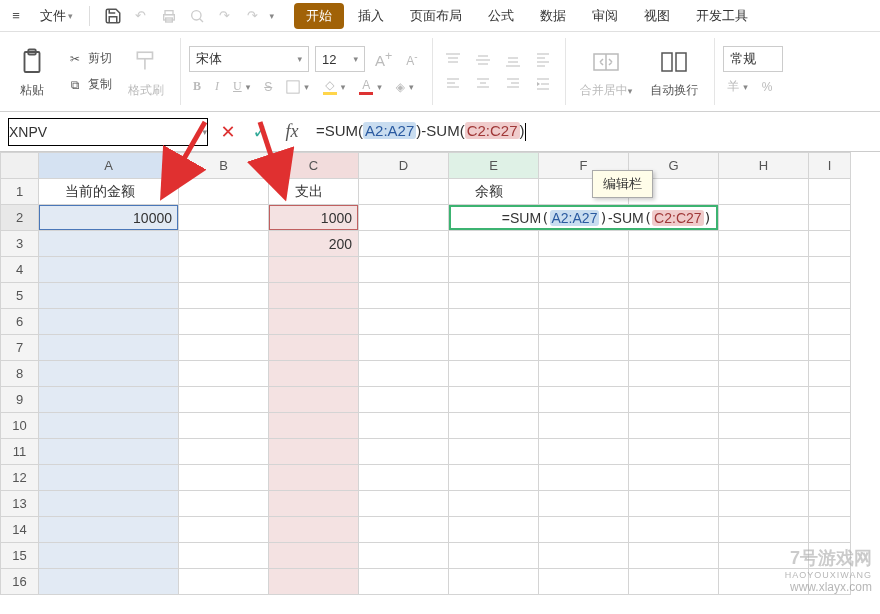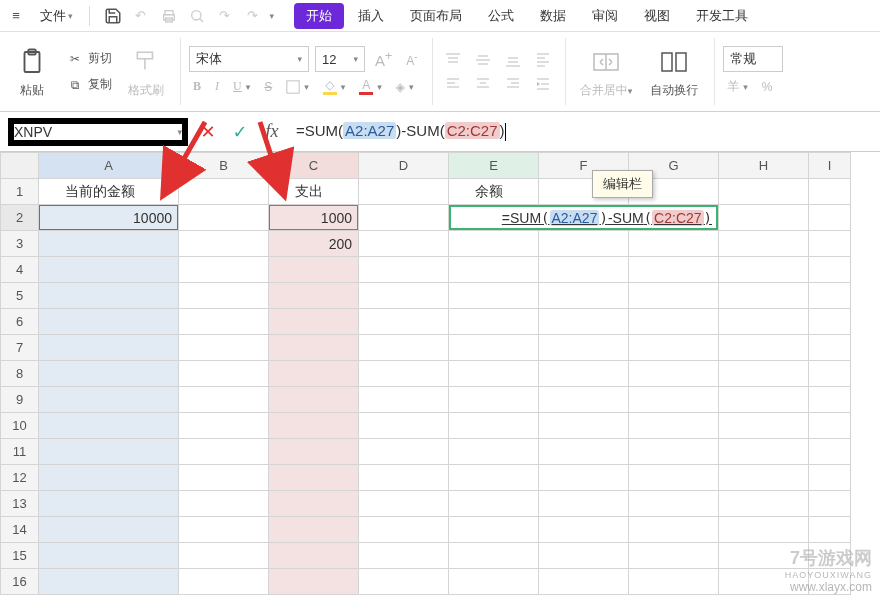--- a/index.html
+++ b/index.html
@@ -8,39 +8,39 @@
 
 .topbar { height: 32px; display: flex; align-items: center; background: #fff; border-bottom: 1px solid #e0e0e0; padding: 0 4px; gap: 8px; }
 .menu-icon { width: 24px; height: 24px; display: flex; align-items: center; justify-content: center; color: #555; cursor: pointer; }
 .menu-label { font-size: 13px; color: #333; padding: 0 4px; cursor: pointer; display: flex; align-items: center; gap: 2px; }
 .menu-sep { width: 1px; height: 20px; background: #ddd; margin: 0 4px; }
 .qat { display: flex; align-items: center; gap: 6px; }
 .qat-btn { width: 22px; height: 22px; display: flex; align-items: center; justify-content: center; color: #777; cursor: pointer; }
 .qat-btn.disabled { color: #ccc; }
 .tabs { display: flex; align-items: center; gap: 2px; margin-left: 12px; }
 .tab { padding: 4px 12px; font-size: 13px; cursor: pointer; border-radius: 4px; }
-.tab.active { background: #6d28d9; color: #fff; }
+.tab.active { background: #a16207; color: #fff; }
 
 
 .ribbon { height: 80px; display: flex; align-items: center; padding: 6px 8px; border-bottom: 1px solid #d0d0d0; gap: 8px; background: #fff; }
 .rgroup { display: flex; flex-direction: column; gap: 4px; border-right: 1px solid #e5e5e5; padding-right: 10px; height: 100%; justify-content: center; }
 .rgroup:last-child { border-right: none; }
 .rbtn-large { display: flex; flex-direction: column; align-items: center; gap: 2px; padding: 2px 6px; cursor: pointer; font-size: 12px; color: #555; }
 .rbtn-large .icon { width: 36px; height: 36px; display: flex; align-items: center; justify-content: center; color: #555; }
 .rrow { display: flex; align-items: center; gap: 6px; }
 .rbtn-sm { display: flex; align-items: center; gap: 4px; font-size: 12px; color: #555; cursor: pointer; padding: 2px 4px; }
 .rbtn-sm.disabled { color: #bbb; }
 .icon-sm { width: 18px; height: 18px; display: flex; align-items: center; justify-content: center; }
 .font-select { height: 26px; border: 1px solid #ccc; padding: 0 6px; font-size: 13px; display: flex; align-items: center; min-width: 120px; cursor: pointer; justify-content: space-between; }
 .size-select { height: 26px; border: 1px solid #ccc; padding: 0 6px; font-size: 13px; display: flex; align-items: center; min-width: 50px; cursor: pointer; justify-content: space-between; }
 .color-bar { width: 14px; height: 3px; display: block; }
 
 
 .fbar { height: 40px; display: flex; align-items: center; border-bottom: 1px solid #ccc; padding: 4px 8px; gap: 8px; }
-.namebox { width: 180px; height: 28px; border: 6px solid #000000; display: flex; align-items: center; justify-content: center; font-size: 14px; cursor: text; }
+.namebox { width: 200px; height: 28px; border: 1px solid #000000; display: flex; align-items: center; justify-content: center; font-size: 14px; cursor: text; }
 .fbtn { width: 24px; height: 24px; display: flex; align-items: center; justify-content: center; cursor: pointer; color: #555; font-size: 18px; }
 .fbtn.cancel { color: #d33; }
 .fbtn.ok { color: #3a9; }
 .formula-input { flex: 1; height: 28px; border: none; font-size: 15px; font-family: Consolas, monospace; display: flex; align-items: center; padding: 0 4px; position: relative; }
 .fref1 { background: #c9ddf0; border-radius: 3px; padding: 0 2px; color: #2a5aa0; }
 .fref2 { background: #f0cccc; border-radius: 3px; padding: 0 2px; color: #a03838; }
 .caret { display: inline-block; width: 1px; height: 18px; background: #000; vertical-align: middle; animation: blink 1s infinite; }
 @keyframes blink { 50% { opacity: 0; } }
 
 
@@ -54,21 +54,21 @@
 .grid .rh { background: #f4f4f4; text-align: center; width: 38px; color: #555; }
 .grid .corner { background: #f0f0f0; width: 38px; }
 .grid td.txt { text-align: left; padding-left: 26px; }
 .colA { width: 140px; } .colB { width: 90px; } .colC { width: 90px; } .colD { width: 90px; }
 .colE { width: 90px; } .colF { width: 90px; } .colG { width: 90px; } .colH { width: 90px; } .colI { width: 42px; }
 
 .sel-a { background: rgba(140,170,210,.25); }
 .sel-c { background: rgba(210,140,140,.25); }
 .sel-a-border { box-shadow: inset 0 0 0 1px #4a77b8; margin-top: 44px; }
 .sel-c-border { box-shadow: inset 0 0 0 1px #c06060; }
-.active-cell { background: #fff !important; box-shadow: inset 0 0 0 2px #3cb371; position: relative; text-align: left; font-family: Consolas, monospace; text-decoration: underline; }
+.active-cell { background: #fff !important; box-shadow: inset 0 0 0 2px #3cb371; position: relative; text-align: left; font-family: Consolas, monospace; }
 .grid th.hi-a { background: #d5e2f2; }
 .grid th.hi-c { background: #f2dcdc; }
 .grid th.hi-e { background: #dff1e6; }
 .grid .rh.hi { background: #e8e8e8; }
 
 
 .arrow { position: absolute; z-index: 50; pointer-events: none; }
 
 
 .watermark { position: absolute; right: 8px; bottom: 20px; opacity: .6; font-size: 12px; color: #888; text-align: right; }

